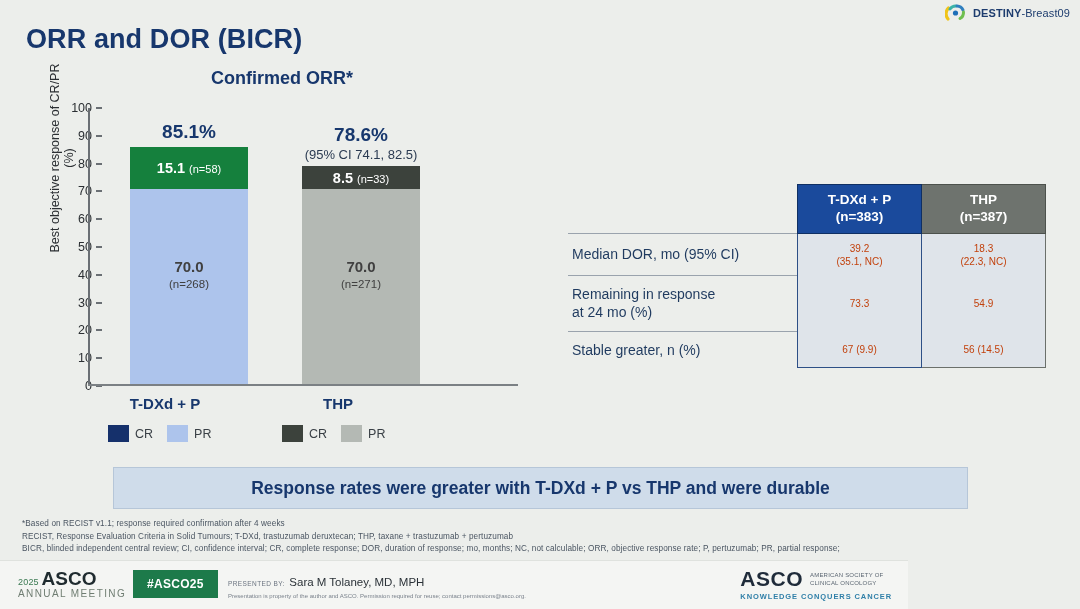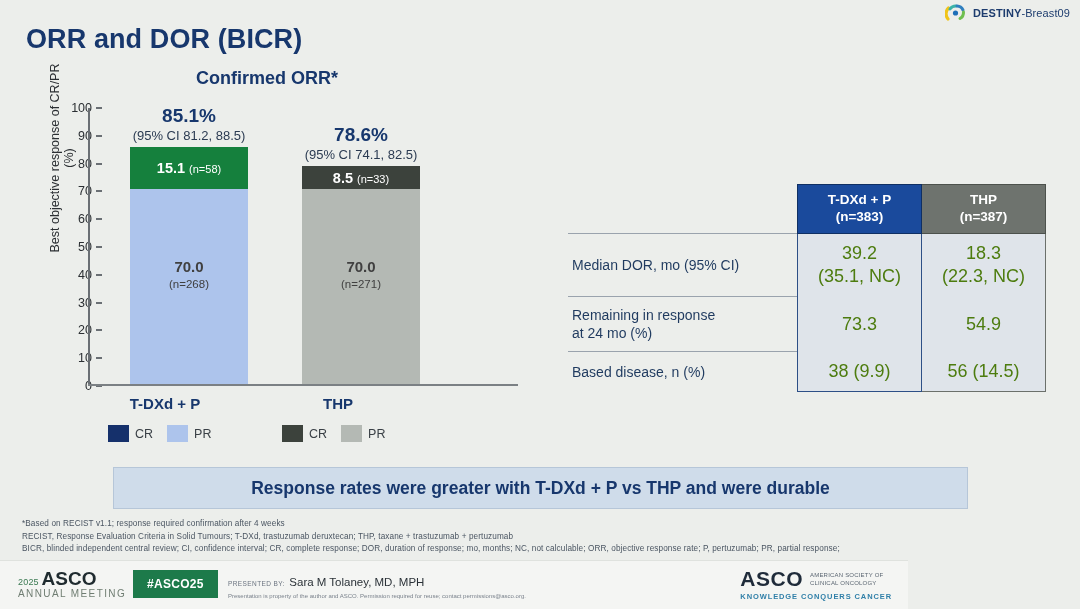--- a/index.html
+++ b/index.html
@@ -24,21 +24,21 @@
   }
   .study-logo .txt .sub { font-weight: 400; }
 
   
   .slide-title {
     position: absolute; left: 26px; top: 24px;
     font-size: 27px; font-weight: 700; color: #17376d;
     letter-spacing: .1px;
   }
   .chart-title {
-    position: absolute; left: 196px; top: 68px;
+    position: absolute; left: 211px; top: 68px;
     font-size: 18px; font-weight: 700; color: #17376d;
   }
 
   
   .chart { position: absolute; left: 24px; top: 100px; width: 500px; height: 290px; }
   .ylabel {
     position: absolute; left: -62px; top: 44px; width: 200px;
     transform: rotate(-90deg); transform-origin: center;
     text-align: center; font-size: 12.5px; color: #2b2f33;
   }
@@ -96,21 +96,21 @@
     position: absolute; top: 425px; display: flex; align-items: center; gap: 6px;
   }
   .legend1 { left: 108px; }
   .legend2 { left: 282px; }
   .legend .sw { width: 21px; height: 17px; display: inline-block; }
   .legend .lb { font-size: 12.5px; color: #3a4046; margin-right: 8px; }
 
   
   .tbl { position: absolute; left: 568px; top: 184px; width: 478px; }
   table { border-collapse: collapse; width: 100%; }
-  th, td { font-size: 18px; color: #4d7c0f; }
+  th, td { font-size: 10px; color: #c2410c; }
   th.blank { background: transparent; border: none; }
   th.h-blue {
     background: #1a4a9c; color: #fff; font-weight: 700; font-size: 13.5px;
     padding: 7px 4px; line-height: 1.25; width: 124px;
     border: 1.5px solid #0f2f63;
   }
   th.h-gray {
     background: #6e736e; color: #fff; font-weight: 700; font-size: 13.5px;
     padding: 7px 4px; line-height: 1.25; width: 124px;
     border: 1.5px solid #4c514c;
@@ -210,21 +210,20 @@
         <div class="tickmark" style="top: 35.8px;"></div>
         <div class="tick" style="top: 8px;">100</div>
         <div class="tickmark" style="top: 8px;"></div>
       </div>
     <div class="axis"></div>
     <div class="xaxis"></div>
 
     <div class="bar bar1" id="bar1">
       <div class="bar-top" style="bottom: 240.578px;">
         <div class="pct">85.1%</div>
-        <div class="ci">(95% CI 81.2, 88.5)</div>
       </div>
       <div class="seg seg-cr-1" id="seg-cr-1" style="height: 41.978px;">
         <span class="seg-label-cr"><span>15.1</span> <span class="n">(n=58)</span></span>
       </div>
       <div class="seg seg-pr-1" id="seg-pr-1" style="height: 194.6px;">
         <span class="seg-label-pr"><span>70.0</span><span class="n">(n=268)</span></span>
       </div>
     </div>
 
     <div class="bar bar2" id="bar2">
@@ -281,22 +280,22 @@
           </td>
         </tr>
         <tr>
           <td class="rowlabel">
             <span>Remaining in response</span><br><span>at 24 mo (%)</span>
           </td>
           <td class="val">73.3</td>
           <td class="val g">54.9</td>
         </tr>
         <tr>
-          <td class="rowlabel">Based disease, n (%)</td>
-          <td class="val">38 (9.9)</td>
+          <td class="rowlabel">Stable greater, n (%)</td>
+          <td class="val">67 (9.9)</td>
           <td class="val g">56 (14.5)</td>
         </tr>
       </tbody>
     </table>
   </div>
 
   <div class="banner">Response rates were greater with T-DXd + P vs THP and were durable</div>
 
   <div class="footnotes">
     <div class="fn">*Based on RECIST v1.1; response required confirmation after 4 weeks</div>

